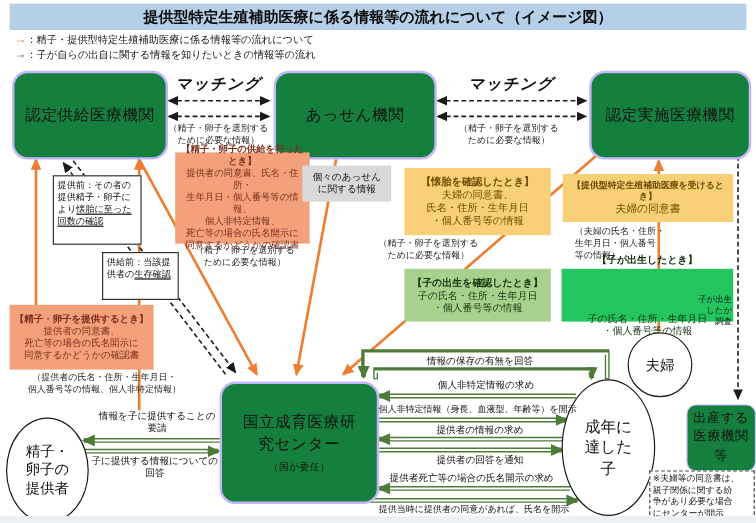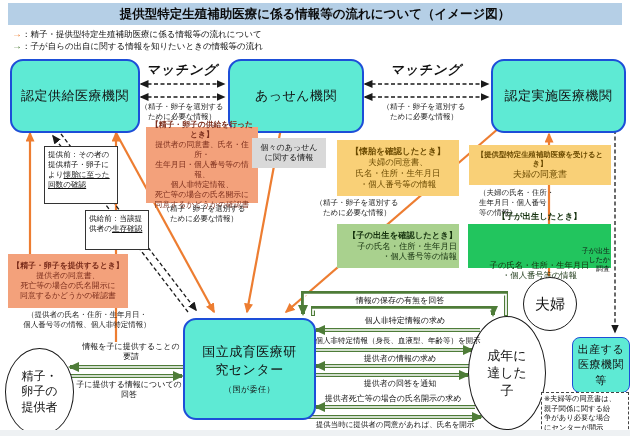--- a/index.html
+++ b/index.html
@@ -1,20 +1,20 @@
 <!DOCTYPE html>
 <html><head>
 <meta charset="utf-8">
 <style>
   html,body{margin:0;padding:0;background:#fff;}
   #stage{position:relative;width:630px;height:436px;background:#fff;overflow:hidden;
          font-family:"Liberation Sans","DejaVu Sans",sans-serif;color:#111;}
   .abs{position:absolute;}
   .pre{white-space:pre-line;}
-  .node{border:2px solid #1d4ed8;border-radius:13px;background:#5eead4;
+  .node{border:2px solid #c4b5fd;border-radius:13px;background:#15803d;
         display:flex;align-items:center;justify-content:center;text-align:center;
         font-size:13px;letter-spacing:.5px;}
   .ell{border:1.8px solid #1a1a1a;border-radius:50%;background:#fff;
        display:flex;align-items:center;justify-content:center;text-align:center;}
   .ibox{display:flex;flex-direction:column;justify-content:center;text-align:center;
         padding:2px 2px;box-sizing:border-box;line-height:1.28;}
   .ibox .t{font-weight:bold;}
   .wbox{background:#fff;border:1px solid #333;box-sizing:border-box;
         font-size:7.6px;line-height:1.3;padding:3px 3px;text-align:left;}
   .ul{text-decoration:underline;}
@@ -149,21 +149,21 @@
 ために必要な情報）</div>
 
   <div class="abs ibox" style="left:469px;top:145px;width:142px;height:40px;background:#F9D077;color:#6B4A00;">
     <div class="t" style="font-size:7.4px;">【提供型特定生殖補助医療を受けるとき】</div>
     <div style="font-size:9px;">夫婦の同意書</div>
   </div>
   <div class="abs cap" style="left:479px;top:188px;width:108px;text-align:left;">（夫婦の氏名・住所・
 生年月日・個人番号
 等の情報）</div>
 
-  <div class="abs ibox" style="left:337px;top:224px;width:122px;height:44px;background:#A9D18E;color:#14300d;font-size:8.3px;text-align:right;">
+  <div class="abs ibox" style="left:337px;top:224px;width:122px;height:44px;background:#A9D18E;color:#14300d;font-size:8.3px;">
     <div class="t">【子の出生を確認したとき】</div>
     <div class="pre">子の氏名・住所・生年月日
 ・個人番号等の情報</div>
   </div>
   <div class="abs ibox" style="left:468px;top:224px;width:143px;height:44px;background:#22c55e;color:#14300d;font-size:8.3px;gap:38px;">
     <div class="t">【子が出生したとき】</div>
     <div class="pre">子の氏名・住所・生年月日
 ・個人番号等の情報</div>
   </div>
 
@@ -183,21 +183,21 @@
   <div class="abs node" style="left:183px;top:318px;width:129px;height:98px;flex-direction:column;">
     <span style="width:96px;font-size:13px;line-height:1.35;">国立成育医療研究センター</span>
     <span style="font-size:8px;margin-top:6px;">（国が委任）</span>
   </div>
 
   <div class="abs ell" style="left:468px;top:316px;width:76px;height:112px;">
     <span style="width:40px;font-size:13px;line-height:1.35;">成年に達した子</span>
   </div>
 
   <div class="abs ell" style="left:523px;top:277px;width:52px;height:52px;">
-    <span style="font-size:15px;">夫婦</span>
+    <span style="font-size:12px;">夫婦</span>
   </div>
 
   <div class="abs node pre" style="left:572px;top:337px;width:56px;height:54px;border-radius:8px;border-width:1.6px;font-size:11px;line-height:1.4;">出産する
 医療機関等</div>
 
   <div class="abs pre" style="left:541px;top:392px;width:88px;height:42px;border:1px dashed #444;box-sizing:border-box;
               font-size:7.3px;line-height:1.32;padding:1px 2px;background:#fff;">※夫婦等の同意書は、
 親子関係に関する紛
 争があり必要な場合
 にセンターが開示</div>

